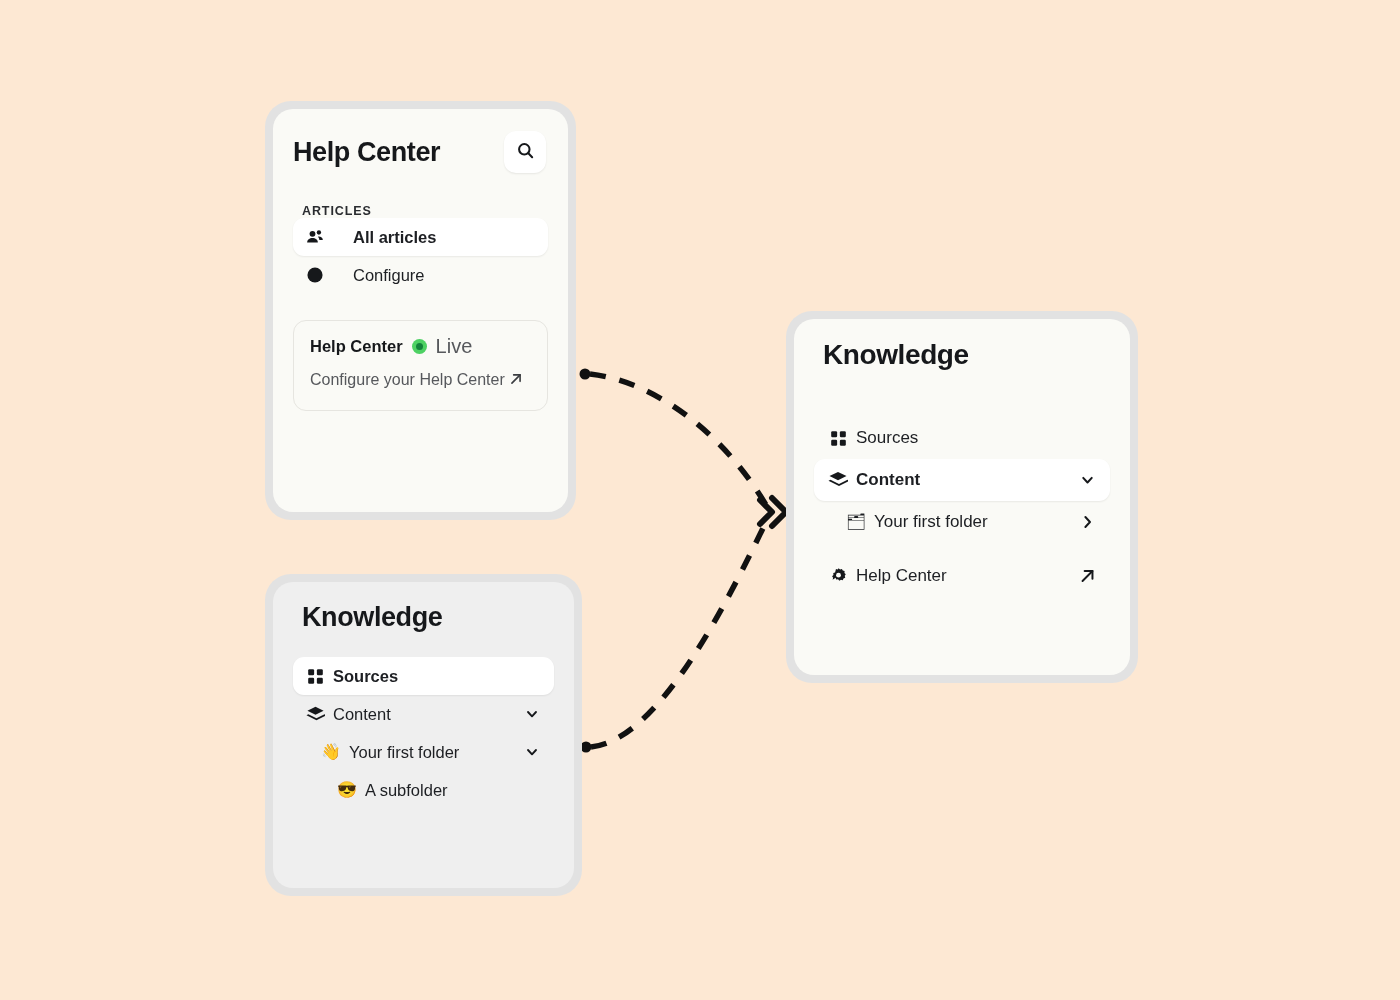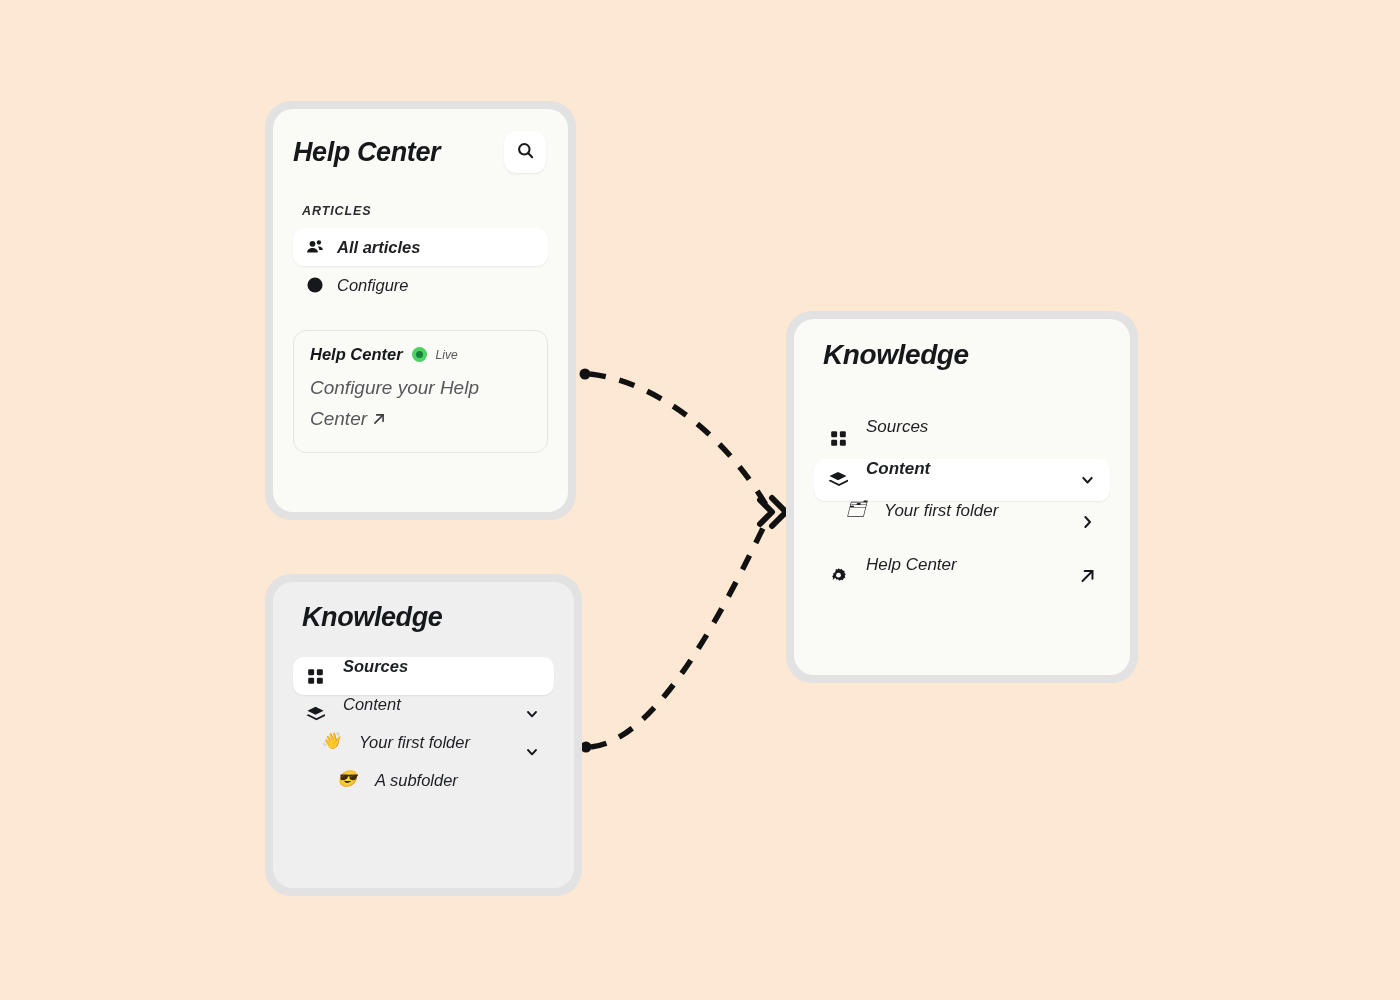--- a/index.html
+++ b/index.html
@@ -2,21 +2,21 @@
 <html><head>
 <meta charset="utf-8">
 <style>
   * { box-sizing: border-box; margin: 0; padding: 0; }
   html, body {
     width: 1400px; height: 1000px;
     background: #FDE8D3;
     font-family: "Liberation Sans", sans-serif;
     overflow: hidden;
   }
-  #stage { position: relative; width: 1400px; height: 1000px; font-style: italic; }
+  #stage { position: relative; width: 1400px; height: 1000px; }
 
   
   .card-frame {
     position: absolute;
     background: #E2E2E2;
     border-radius: 26px;
     padding: 8px;
   }
   .card-inner {
     width: 100%; height: 100%;
@@ -43,60 +43,60 @@
   }
   .search-btn {
     width: 42px; height: 42px; border-radius: 12px;
     background: #FFFFFF;
     box-shadow: 0 1px 2px rgba(0,0,0,0.08);
     display: flex; align-items: center; justify-content: center;
     cursor: pointer; border: none;
   }
   .section-label {
     font-size: 12.5px; font-weight: bold; color: #2A2C30;
-    letter-spacing: 0.9px; margin-bottom: 10px; padding-left: 9px;
+    letter-spacing: 0.9px; padding-left: 9px;
   }
   .nav-row {
     display: flex; align-items: center; gap: 12px;
     height: 38px; padding: 0 12px; border-radius: 11px;
     font-size: 16.5px; color: #1D1F23; cursor: pointer;
   }
   .nav-row.selected {
     background: #FFFFFF;
     box-shadow: 0 1px 2px rgba(0,0,0,0.07);
     font-weight: bold;
   }
-  .nav-row .lbl { line-height: 1; }
+  .nav-row .lbl { line-height: 1; margin-left: 16px; }
   .nav-icon { width: 20px; display: flex; align-items: center; justify-content: center; flex: 0 0 20px;}
 
   
   .info-box {
     margin-top: 26px;
     border: 1px solid #E6E5E0;
     border-radius: 13px;
     padding: 14px 16px 16px 16px;
     background: #FAFAF6;
   }
   .info-title-row { display: flex; align-items: center; gap: 9px; margin-bottom: 9px; }
   .info-title { font-size: 16.5px; font-weight: bold; color: #16181B; }
   .live-dot {
     width: 15px; height: 15px; border-radius: 50%;
     background: #4DD163;
     display: flex; align-items: center; justify-content: center;
   }
   .live-dot::after { content:""; width: 7px; height: 7px; border-radius: 50%; background: #13833B; }
-  .info-live { font-size: 12px; color: #56585C; }
-  .info-sub { font-size: 19px; color: #56585C; line-height: 1.62; }
+  .info-live { font-size: 20px; color: #56585C; }
+  .info-sub { font-size: 16px; color: #56585C; line-height: 1.62; }
   .arrow-ne { display: inline-block; vertical-align: -1px; }
 
   
   #knowledge-left-card { left: 265px; top: 574px; width: 317px; height: 322px; }
   #knowledge-left-card .card-title { margin-bottom: 26px; padding-left: 9px;}
   .k-row {
-    display: flex; gap: 18px;
+    display: flex; align-items: center; gap: 8px;
     height: 38px; padding: 0 12px; border-radius: 11px;
     font-size: 16.5px; color: #1D1F23; cursor: pointer;
     position: relative;
   }
   .k-row.selected { background:#FFFFFF; box-shadow: 0 1px 2px rgba(0,0,0,0.07); font-weight: bold; }
   .k-row .chev { position: absolute; right: 14px; top: 50%; transform: translateY(-50%); display:flex;}
   .k-row.indent1 { margin-left: 16px; }
   .k-row.indent2 { margin-left: 32px; }
   .emoji { font-size: 16px; line-height: 1; width: 20px; text-align: center; flex: 0 0 20px;}
 

